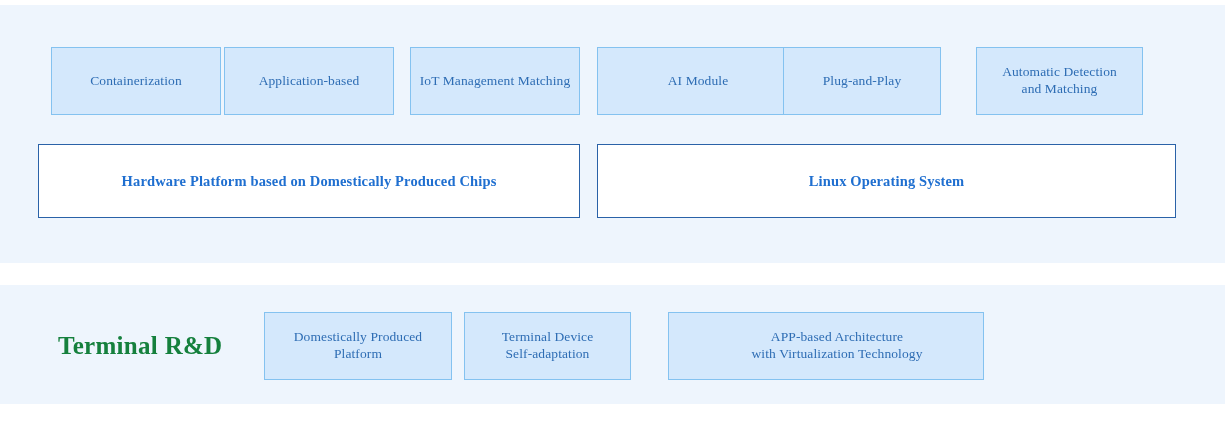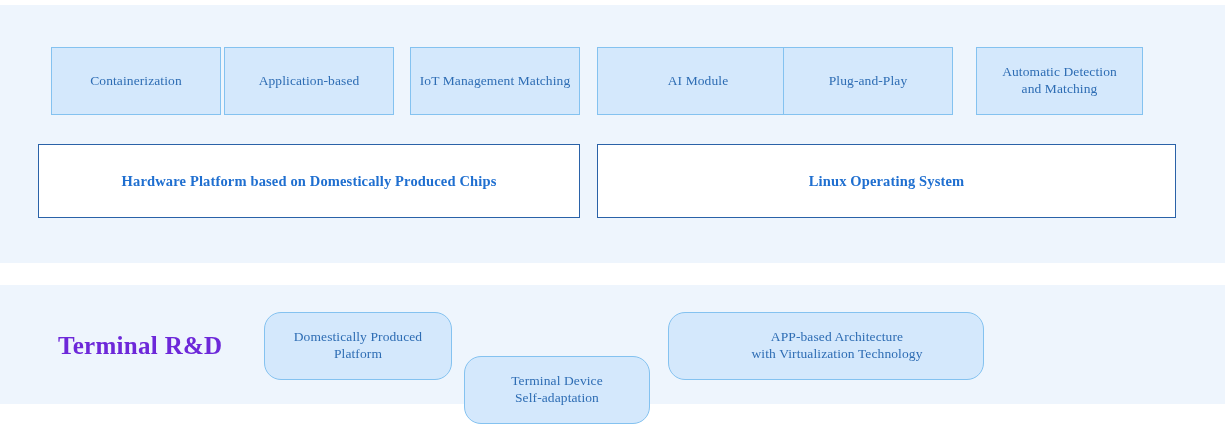--- a/index.html
+++ b/index.html
@@ -70,45 +70,45 @@
     font-size: 14.5px;
     font-weight: bold;
     letter-spacing: 0.15px;
   }
 
   
   .row-label {
     position: absolute;
     display: flex;
     align-items: center;
-    color: #6d28d9;
+    color: #15803d;
     font-size: 25px;
     font-weight: bold;
     letter-spacing: 0.3px;
   }
 
   
   .r1 { top: 47px; height: 68px; }
   .c1 { left: 38px;  width: 170px; margin-left: 13px; }
   .c2 { left: 224px; width: 170px; text-align: center; }
   .c3 { left: 410px; width: 170px; }
   .c4 { left: 597px; width: 202px; }
-  .c5 { left: 783px; width: 170px; }
+  .c5 { left: 783px; width: 158px; }
   .c6 { left: 976px; width: 167px; }
 
   
   .r2 { top: 144px; height: 74px; }
   .p1 { left: 38px;  width: 542px; }
   .p2 { left: 597px; width: 579px; }
 
   
   .lbl-terminal { left: 58px; top: 312px; height: 68px; }
-  .r3 { top: 312px; height: 68px; border-radius: 17px; }
+  .r3 { top: 312px; height: 68px; }
   .b1 { left: 264px; width: 188px; }
-  .b2 { left: 464px; width: 186px; margin-top: 44px; }
+  .b2 { left: 464px; width: 167px; }
   .b3 { left: 668px; width: 316px; padding-left: 28px; }
 </style>
 </head>
 <body>
 
 <div class="canvas">
 
   <div class="band band-top"></div>
 
   <div class="cap-box r1 c1">Containerization</div>

